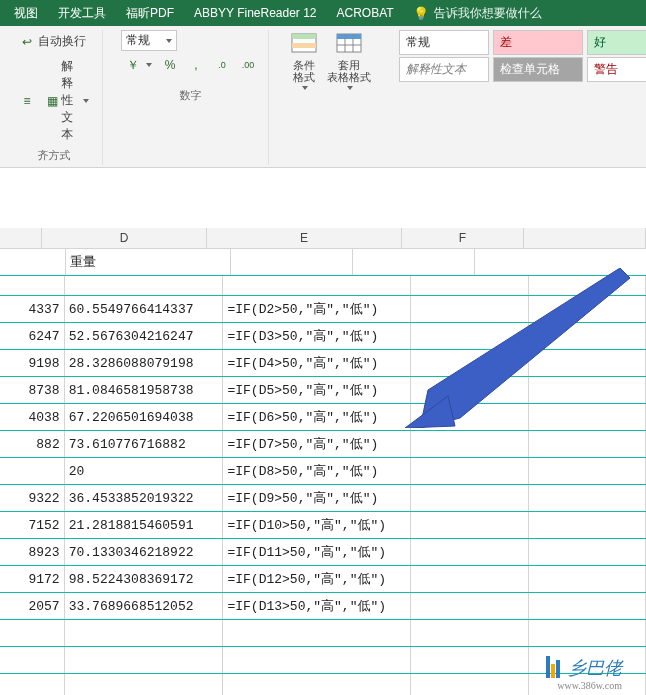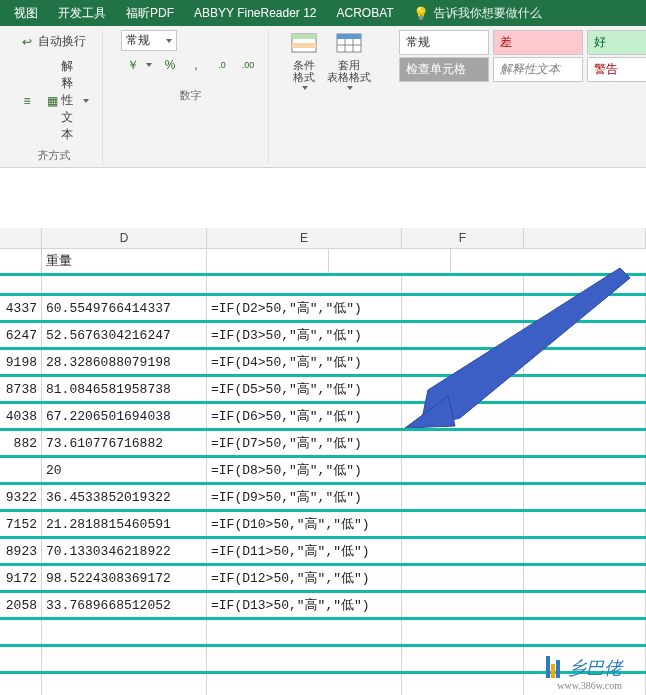--- a/index.html
+++ b/index.html
@@ -40,21 +40,21 @@
   .styles-row2 { display: flex; gap: 4px; margin-top: 2px; }
   .sbox.check { background: #a5a5a5; color: #fff; }
   .sbox.expl { background: #fff; color: #7f7f7f; font-style: italic; }
   .sbox.warn { background: #fff; color: #9c0006; }
 
   
   .sheet { position: relative; }
   .colhdrs { display: flex; background: #f3f3f3; border-bottom: 1px solid #d4d4d4; height: 21px; }
   .ch { border-right: 1px solid #d4d4d4; text-align: center; font-size: 12px; color: #444; line-height: 21px; }
   .rows { }
-  .r { display: flex; height: 27px; border-bottom: 3px solid #14b8a6; }
+  .r { display: flex; height: 27px; border-bottom: 1px solid #14b8a6; padding-left: 24px; }
   .c { border-right: 1px solid #d4d4d4; padding: 3px 4px; font-size: 13px; font-family: Consolas, "Courier New", monospace; color: #222; overflow: hidden; white-space: nowrap; display: flex; align-items: center; }
   .r.hdr .c { font-family: "Microsoft YaHei"; }
   .r.spacer { height: 20px; } 
   .wC { width: 42px; text-align: right; }
   .wD { width: 165px; }
   .wE { width: 195px; }
   .wF { width: 122px; }
   .wG { width: 122px; }
   .c.wC { justify-content: flex-end; }
 
@@ -161,22 +161,22 @@
     </div>
   </div>
 
   <div class="group styles">
     <div class="styles-row1">
       <div class="sbox normal">常规</div>
       <div class="sbox bad">差</div>
       <div class="sbox good">好</div>
     </div>
     <div class="styles-row2">
+      <div class="sbox expl">解释性文本</div>
       <div class="sbox check">检查单元格</div>
-      <div class="sbox expl">解释性文本</div>
       <div class="sbox warn">警告</div>
     </div>
     <div class="group-label" style="text-align:right; padding-right:4px">样式</div>
   </div>
 </div>
 
 <div class="sheet">
   <div style="height:60px"></div>
   <div class="colhdrs">
     <div class="ch wC"></div>
@@ -270,21 +270,21 @@
         <div class="c wG"></div>
       </div>
       <div class="r ">
         <div class="c wC">9172</div>
         <div class="c wD">98.5224308369172</div>
         <div class="c wE">=IF(D12&gt;50,"高","低")</div>
         <div class="c wF"></div>
         <div class="c wG"></div>
       </div>
       <div class="r ">
-        <div class="c wC">2058</div>
+        <div class="c wC">2057</div>
         <div class="c wD">33.7689668512052</div>
         <div class="c wE">=IF(D13&gt;50,"高","低")</div>
         <div class="c wF"></div>
         <div class="c wG"></div>
       </div>
       <div class="r ">
         <div class="c wC"></div>
         <div class="c wD"></div>
         <div class="c wE"></div>
         <div class="c wF"></div>

